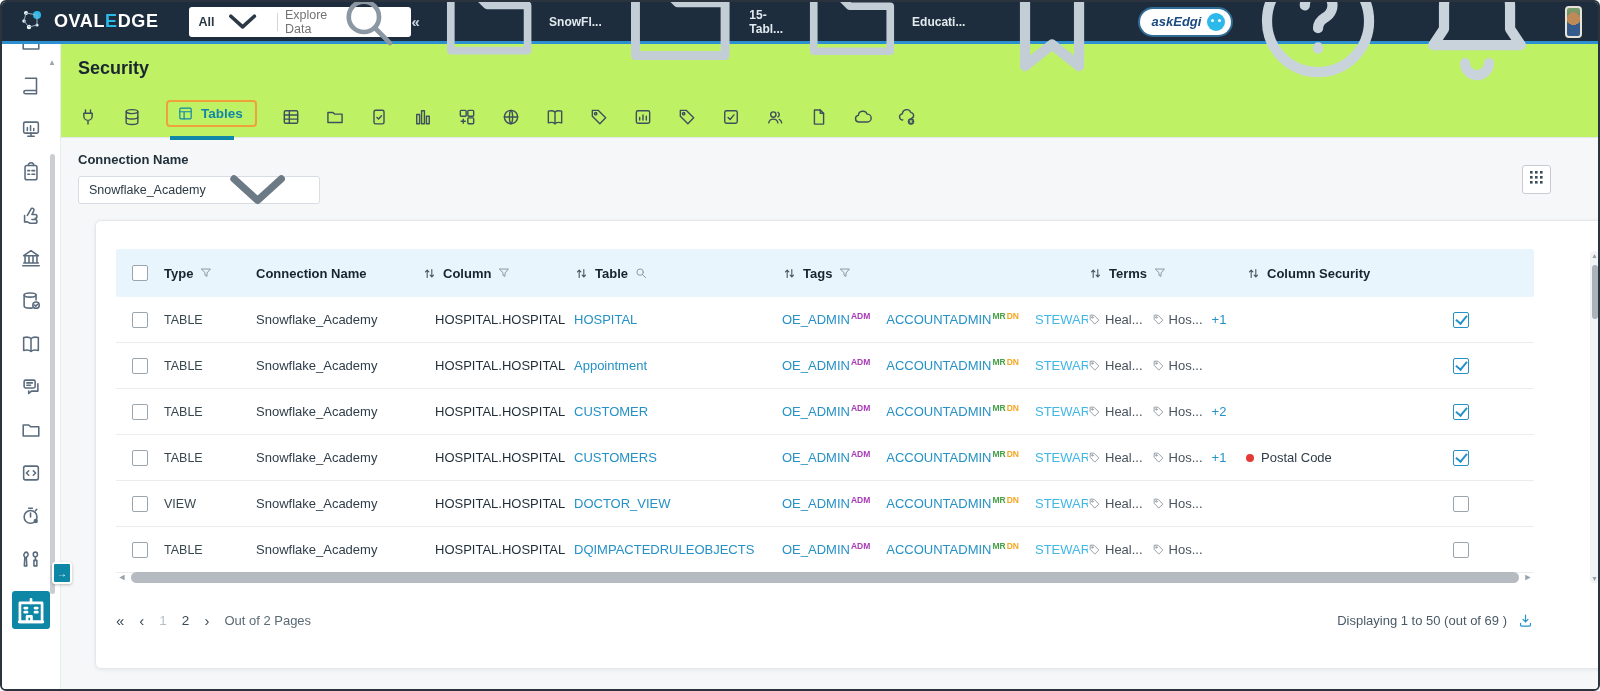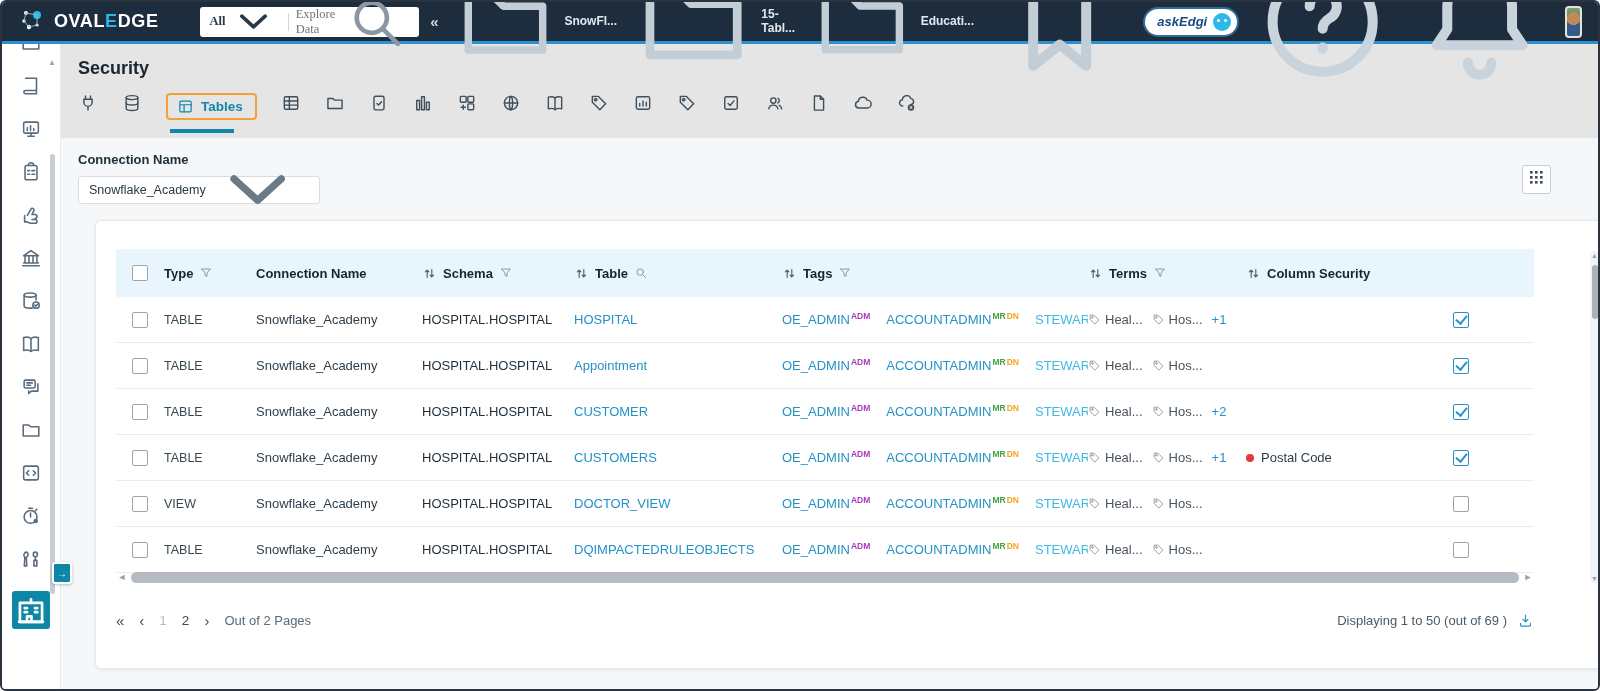--- a/index.html
+++ b/index.html
@@ -1,27 +1,27 @@
 <!DOCTYPE html>
 <html><head>
 <meta charset="utf-8">
 <style>
   html,body{margin:0;padding:0;background:#fff;}
   .frame{position:relative;width:1600px;height:691px;box-sizing:border-box;border:2px solid #2a333e;
     border-radius:6px;overflow:hidden;background:#fff;font-family:"Liberation Sans",sans-serif;
     -webkit-font-smoothing:antialiased;}
   
   .topbar{position:absolute;left:0;top:0;right:0;height:42px;background:#1d2d3e;display:flex;
-    align-items:center;padding:0 16px;box-sizing:border-box;border-bottom:3px solid #2b8fd0;z-index:5;gap:11px;}
+    align-items:center;padding:0 16px;box-sizing:border-box;border-bottom:3px solid #2b8fd0;z-index:5;}
   .brand{display:flex;align-items:center;gap:8px;}
   .brand svg{width:28px;height:28px;}
   .brand-text{font-size:18px;font-weight:800;color:#fff;letter-spacing:.6px;}
   .brand-text .accent{color:#2cb9ea;}
   .searchbox{margin-left:30px;width:406px;height:30px;background:#fff;border-radius:3px;display:flex;
-    align-items:center;padding:0 10px;box-sizing:border-box;gap:8px;font-family:Liberation Serif, serif;}
+    align-items:center;padding:0 10px;box-sizing:border-box;gap:8px;}
   .searchbox .scope{font-size:12.5px;color:#2a3945;font-weight:600;display:flex;align-items:center;gap:3px;}
   .searchbox .scope svg{width:12px;height:12px;color:#2a3945;}
   .searchbox .vline{width:1px;height:18px;background:#d0d6db;}
   .searchbox .ph{flex:1;font-size:12.5px;color:#737373;}
   .searchbox .mag svg{width:15px;height:15px;color:#8b98a3;}
   .top-right{margin-left:auto;display:flex;align-items:center;gap:15px;}
   .chev2{color:#cfd8e0;font-size:15px;font-weight:700;}
   .crumb{display:flex;align-items:center;gap:6px;color:#e2e9ef;font-size:12px;font-weight:600;}
   .crumb svg{width:16px;height:16px;color:#c3cdd6;}
   .bm svg{width:15px;height:15px;color:#c3cdd6;}
@@ -47,23 +47,23 @@
   .side-ic.active{width:38px;height:38px;background:#0e87a7;border-radius:3px;color:#fff;display:flex;
     align-items:center;justify-content:center;}
   .side-ic.active svg{width:22px;height:22px;}
   .side-up{position:absolute;top:14px;right:4px;color:#9aa5ad;font-size:8px;}
   .side-scroll{position:absolute;right:5px;top:110px;height:440px;width:5px;background:#c9ced3;border-radius:3px;}
   .side-expander{position:absolute;left:50px;top:560px;width:16px;height:18px;background:#0e87a7;color:#fff;
     border:2px solid #fff;border-radius:3px;font-size:10px;display:flex;align-items:center;justify-content:center;
     z-index:6;box-shadow:0 1px 3px rgba(0,0,0,.25);}
   
   .content{position:absolute;left:59px;top:42px;right:0;bottom:0;background:#f5f7f9;}
-  .page-head{background:#e5e5e5;padding:14px 16px 10px 17px;border-bottom:1px solid #e3e7ea;}
+  .page-head{background:#bef264;padding:14px 16px 10px 17px;border-bottom:1px solid #e3e7ea;}
   .page-title{font-size:18px;font-weight:700;color:#1a2630;margin-bottom:14px;}
-  .tabs-row{display:flex;align-items:flex-start;gap:24px;height:34px;}
+  .tabs-row{display:flex;align-items:flex-end;gap:24px;height:34px;}
   .tab-ic{width:20px;height:20px;color:#3f4f5c;}
   .tab-ic svg{width:20px;height:20px;}
   .tab-active-wrap{position:relative;display:flex;align-items:center;gap:7px;border:2px solid #f0a23a;
     border-radius:4px;padding:3px 12px 3px 9px;color:#1187a8;}
   .tab-active-wrap .tab-ic{color:#1187a8;width:17px;height:17px;}
   .tab-active-wrap .tab-ic svg{width:17px;height:17px;}
   .tab-active-wrap .lbl{font-size:13.5px;font-weight:700;}
   .tab-active-wrap::after{content:"";position:absolute;left:2px;bottom:-15px;width:64px;height:4px;background:#1187a8;}
   
   .filter-zone{position:relative;padding:14px 0 0 17px;}
@@ -91,21 +91,21 @@
   .cb{width:16px;height:16px;border:1.6px solid #9aa5ad;border-radius:2px;background:#fff;box-sizing:border-box;
     position:relative;}
   .cb.checked{border-color:#2591c6;}
   .cb.checked::after{content:"";position:absolute;left:3.5px;top:0.5px;width:5px;height:9px;
     border:solid #2591c6;border-width:0 2px 2px 0;transform:rotate(40deg);}
   .rows-viewport{width:1418px;height:287px;overflow:hidden;}
   .trow{display:grid;grid-template-columns:48px 92px 166px 152px 208px 306px 158px 142px 146px;
     width:1418px;height:45px;align-items:center;border-bottom:1px solid #e9edf0;font-size:13px;color:#2e3d49;}
   .c-type{color:#37474f;font-size:12.5px;}
   .c-conn{color:#2f3e4a;}
-  .c-schema{color:#1f2e3a;}
+  .c-schema{color:#1f2e3a;margin-left:13px;}
   .tbl-link{color:#2591c6;text-decoration:none;font-size:13px;}
   .c-users{display:flex;align-items:center;gap:16px;overflow:hidden;white-space:nowrap;}
   .user{font-size:13px;}
   .user sup{font-size:8.5px;font-weight:700;margin-left:1px;}
   .c-tags{display:flex;align-items:center;gap:9px;overflow:hidden;white-space:nowrap;}
   .tagchip{display:flex;align-items:center;gap:4px;color:#49545e;font-size:13px;}
   .tagchip svg{width:13px;height:13px;color:#8d98a1;}
   .tagmore{color:#2591c6;font-size:13px;}
   .c-terms{display:flex;align-items:center;gap:7px;font-size:13px;color:#2e3d49;white-space:nowrap;}
   .termdot{width:8px;height:8px;border-radius:50%;background:#e53935;}
@@ -539,21 +539,21 @@
             </div>
             <div class="hcell">
               <span>Connection Name</span>
             </div>
             <div class="hcell">
               <span class="hicon-sort">
                 <svg viewBox="0 0 24 24" fill="none" stroke="currentColor" stroke-width="1.7" stroke-linecap="round" stroke-linejoin="round" style="width:100%;height:100%;display:block">
                   <path d="M8.3 18.5v-12M8.3 6.5L5.6 9.3M8.3 6.5l2.7 2.8M15.7 5.5v12M15.7 17.5L13 14.7M15.7 17.5l2.7-2.8"></path>
                 </svg>
               </span>
-              <span>Schema</span>
+              <span>Column</span>
               <span class="hicon-trail">
                 <svg viewBox="0 0 24 24" fill="none" stroke="currentColor" stroke-width="1.7" stroke-linecap="round" stroke-linejoin="round" style="width:100%;height:100%;display:block">
                   <path d="M4.5 5.2h15l-5.8 6.8v5.8l-3.4-1.8v-4z"></path>
                 </svg>
               </span>
             </div>
             <div class="hcell">
               <span class="hicon-sort">
                 <svg viewBox="0 0 24 24" fill="none" stroke="currentColor" stroke-width="1.7" stroke-linecap="round" stroke-linejoin="round" style="width:100%;height:100%;display:block">
                   <path d="M8.3 18.5v-12M8.3 6.5L5.6 9.3M8.3 6.5l2.7 2.8M15.7 5.5v12M15.7 17.5L13 14.7M15.7 17.5l2.7-2.8"></path>

